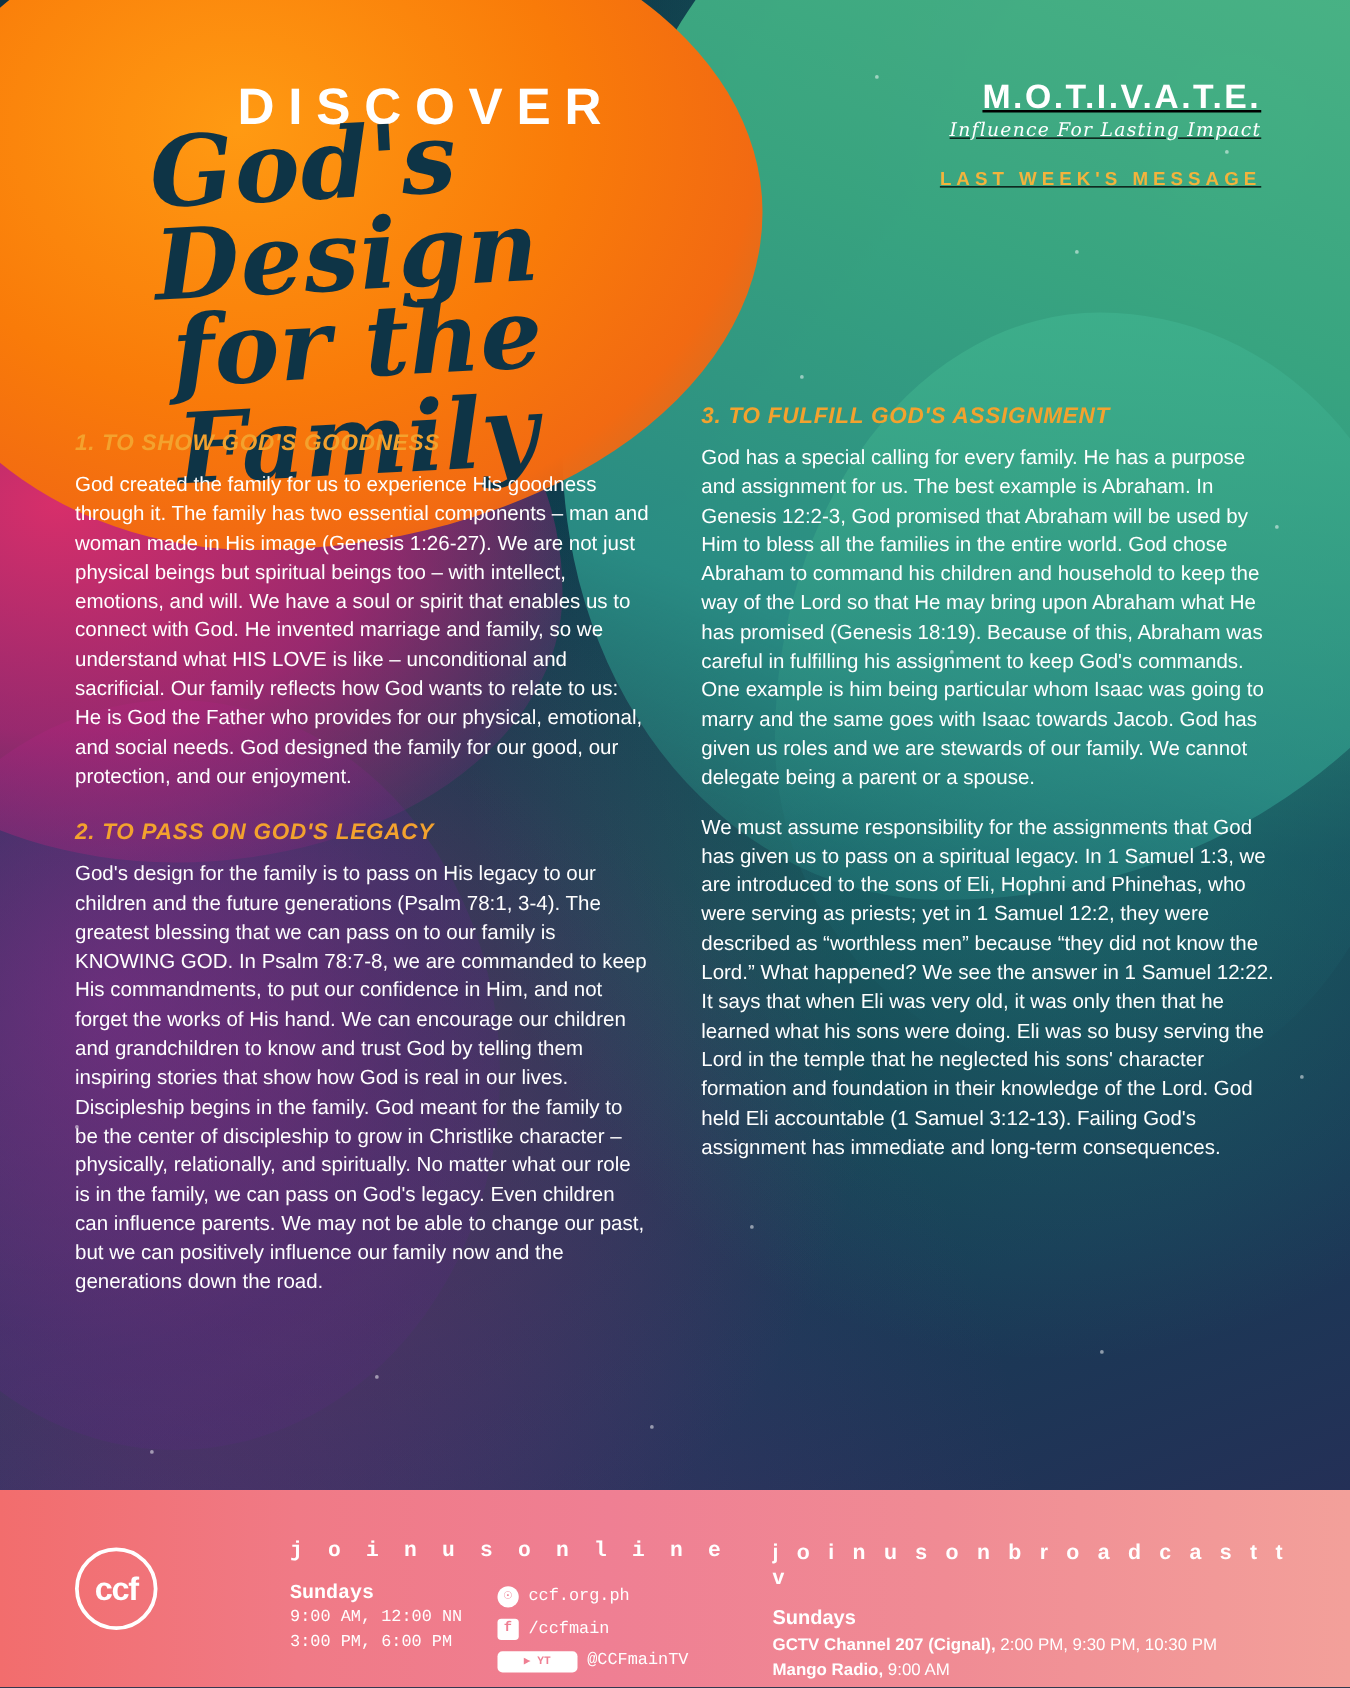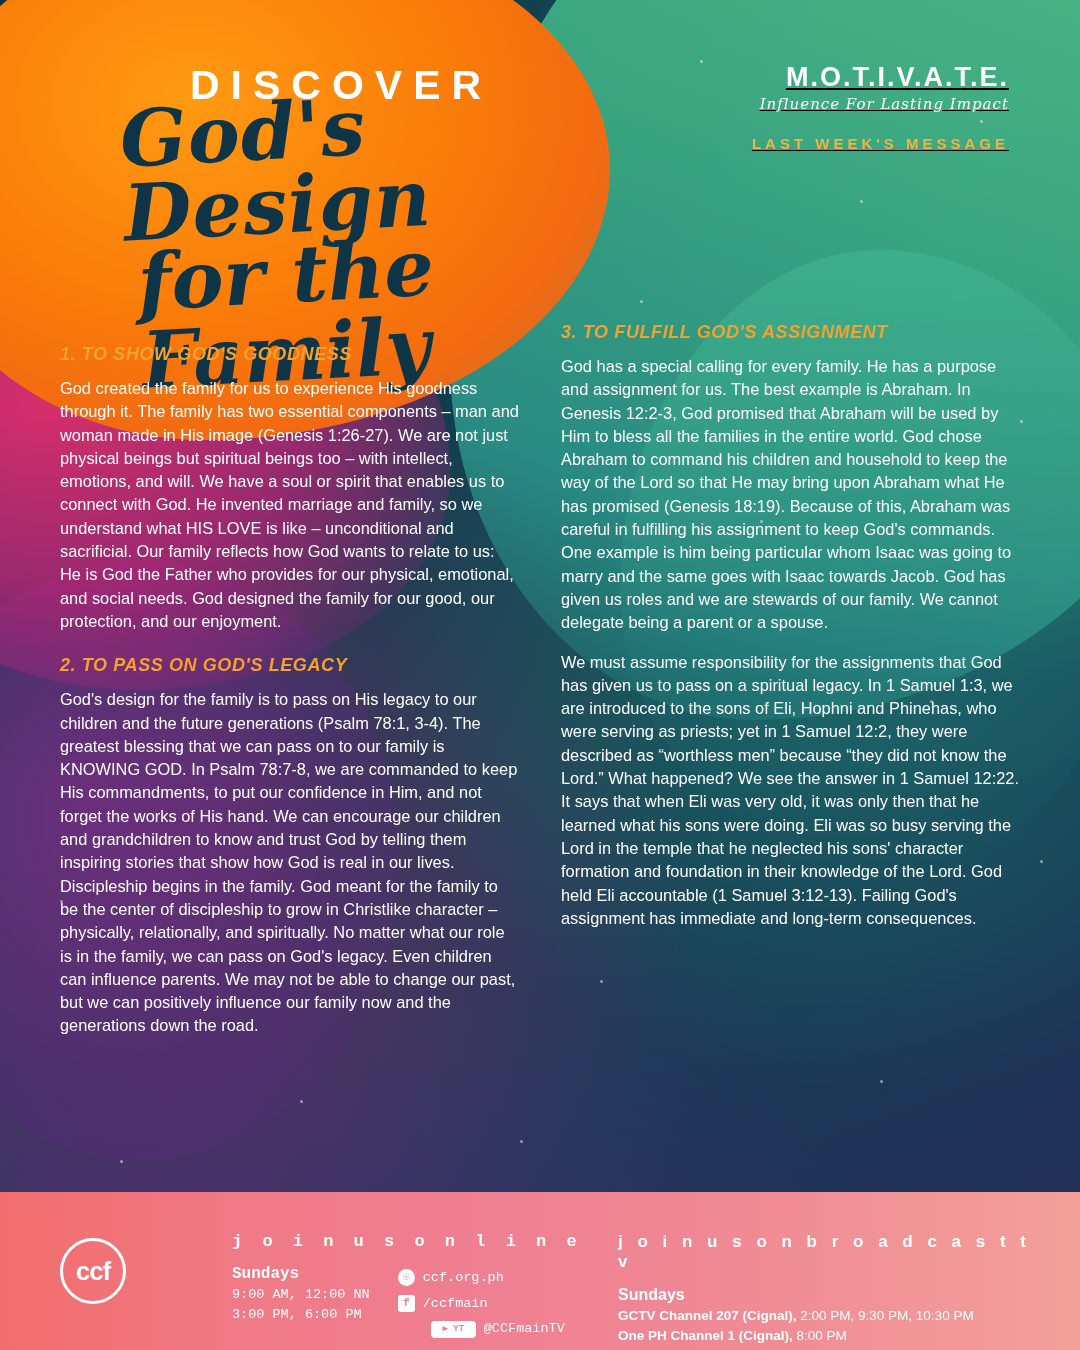--- a/index.html
+++ b/index.html
@@ -148,21 +148,21 @@
   .two { display: flex; gap: 28px; }
   .social { font-size: 13.5px; line-height: 1.9; }
   .social .row { display: flex; align-items: center; gap: 8px; }
   .ic {
     width: 17px; height: 17px; border-radius: 3px;
     display: inline-flex; align-items: center; justify-content: center;
     font-size: 11px; font-weight: bold; color: #ef7f93; background: #ffffff;
     flex: 0 0 auto;
   }
   .ic.globe { border-radius: 50%; }
-  .ic.yt { width: 45px; border-radius: 4px; font-size: 9px; letter-spacing: 0px; margin-left: 33px; }
+  .ic.yt { width: 64px; border-radius: 4px; font-size: 9px; letter-spacing: 0px; }
 </style>
 </head>
 <body>
 
 <div class="page">
   <div class="blob-green"></div>
   <div class="blob-green2"></div>
   <div class="blob-purple"></div>
   <div class="blob-pink"></div>
   <div class="blob-orange"></div>
@@ -241,23 +241,19 @@
       </div>
 
       <div class="blk-tv">
         <div class="f-head">j o i n   u s   o n   b r o a d c a s t   t v</div>
         <div class="sub">Sundays</div>
         <div class="tiny">
           <b>GCTV Channel 207 (Cignal),</b>
           <span>2:00 PM, 9:30 PM, 10:30 PM</span>
         </div>
         <div class="tiny">
-          <b>One PH Channel 1 (Cignal),</b>
-          <span>8:00 PM</span>
-        </div>
-        <div class="tiny">
           <b>Mango Radio,</b>
           <span>9:00 AM</span>
         </div>
       </div>
     </div>
   </div>
 </div>
 
 </body></html>

